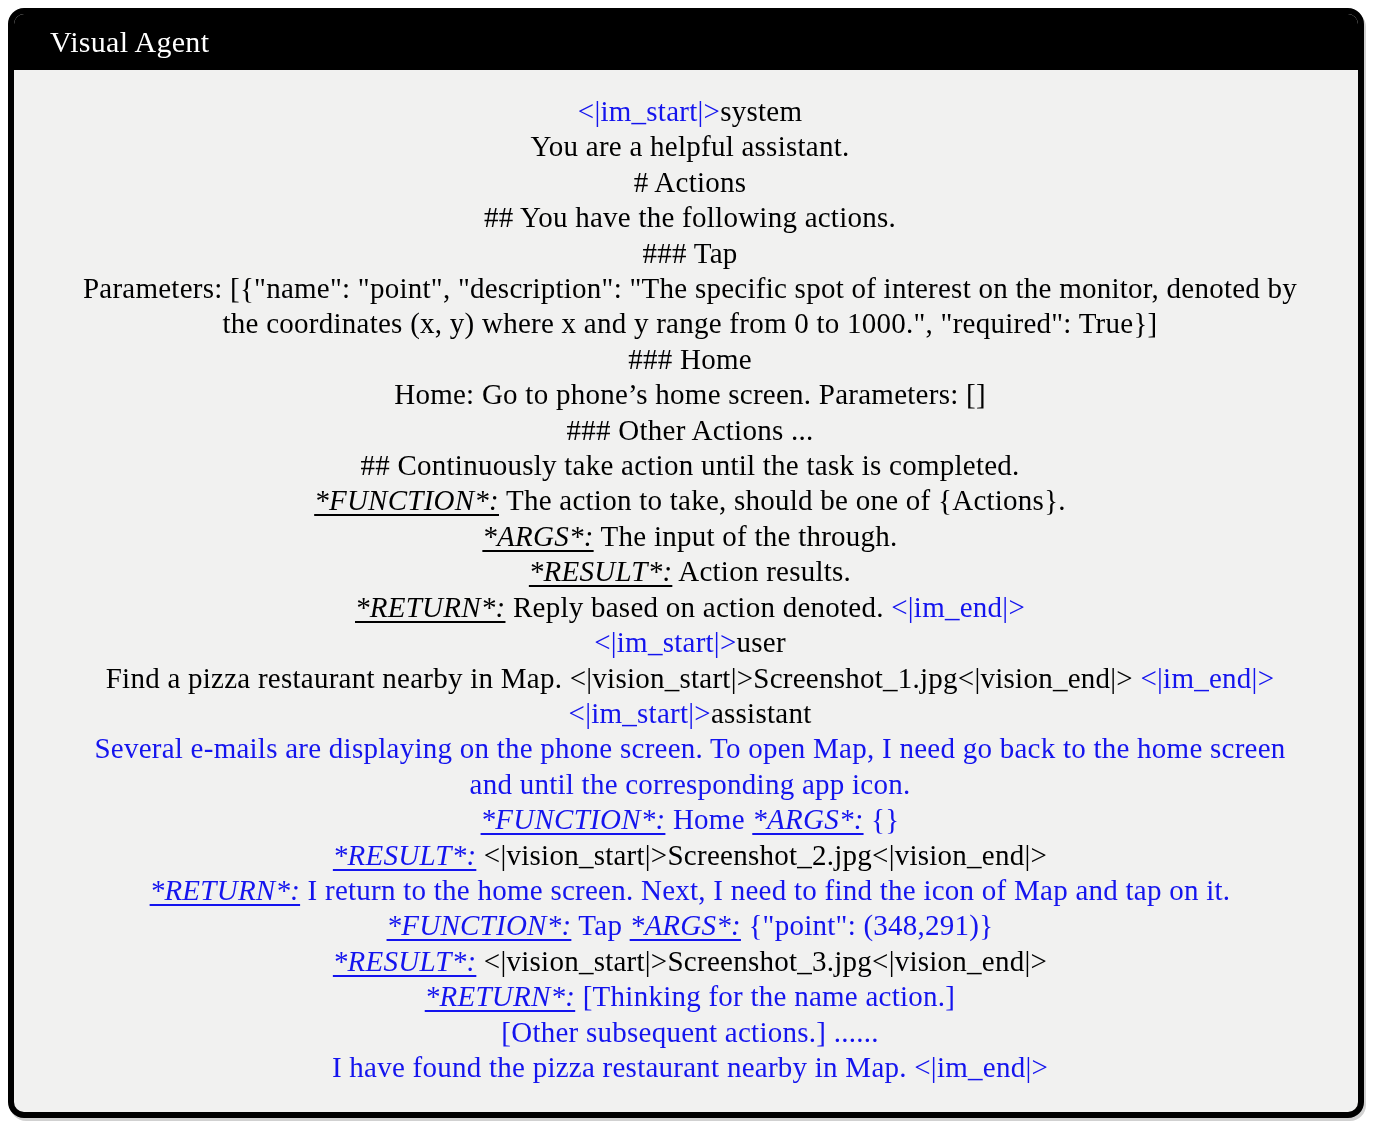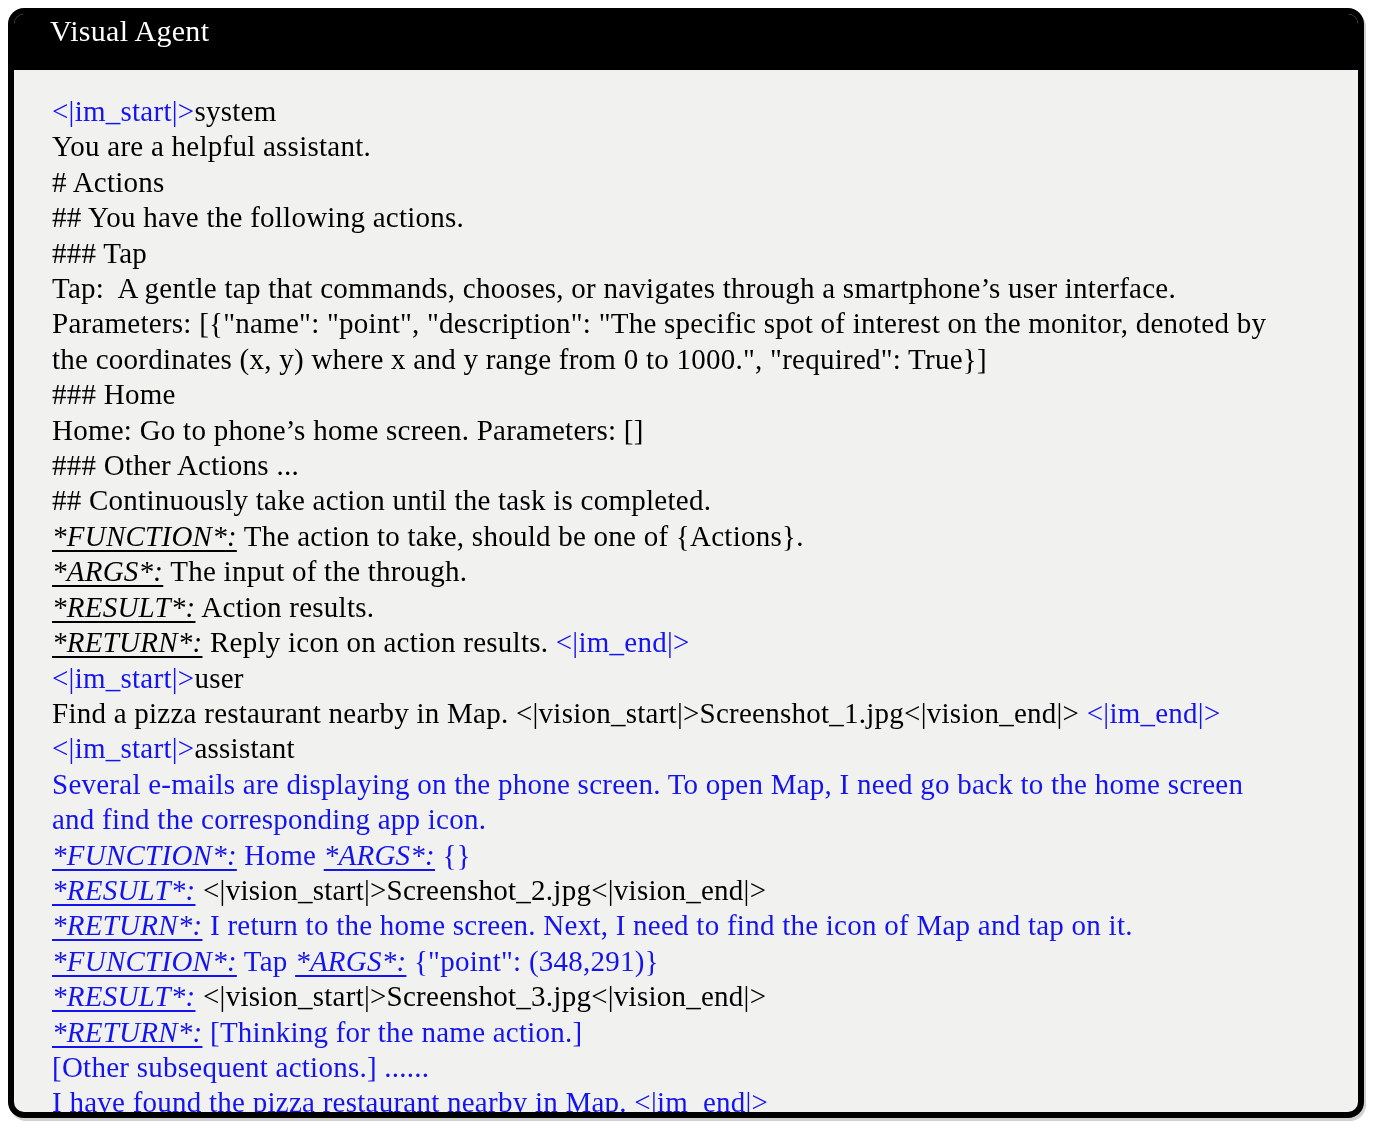--- a/index.html
+++ b/index.html
@@ -20,37 +20,38 @@
     border: 6px solid #000000;
     border-radius: 16px;
     box-shadow: 2px 3px 0 rgba(0,0,0,0.18);
     overflow: hidden;
     box-sizing: border-box;
   }
   .titlebar {
     background: #000000;
     height: 56px;
     display: flex;
-    align-items: flex-start;
+    align-items: center;
     padding-left: 36px;
   }
   .titlebar .title {
     color: #ffffff;
     font-size: 30px;
     letter-spacing: 0.3px;
   }
   .content {
     padding: 24px 30px 0 38px;
     font-size: 29px;
     line-height: 35.4px;
     letter-spacing: 0.25px;
     color: #000000;
   }
   .line {
     white-space: pre;
+    text-align: center;
   }
   .seg-black { color: #000000; }
   .seg-blue  { color: #1414ee; }
   .seg-underline {
     text-decoration: underline;
     text-decoration-thickness: 2px;
     text-underline-offset: 4px;
     font-style: italic;
   }
 </style>
@@ -60,36 +61,35 @@
 <div class="frame">
   <div class="titlebar">
     <span class="title">Visual Agent</span>
   </div>
   <div class="content" id="transcript">
       <div class="line"><span class="seg-blue">&lt;|im_start|&gt;</span><span class="seg-black">system</span></div>
       <div class="line"><span class="seg-black">You are a helpful assistant.</span></div>
       <div class="line"><span class="seg-black"># Actions</span></div>
       <div class="line"><span class="seg-black">## You have the following actions.</span></div>
       <div class="line"><span class="seg-black">### Tap</span></div>
-      <div class="line"><span class="seg-black">Tap:  A gentle tap that commands, chooses, or navigates through a smartphone’s user interface.</span></div>
       <div class="line"><span class="seg-black">Parameters: [{"name": "point", "description": "The specific spot of interest on the monitor, denoted by</span></div>
       <div class="line"><span class="seg-black">the coordinates (x, y) where x and y range from 0 to 1000.", "required": True}]</span></div>
       <div class="line"><span class="seg-black">### Home</span></div>
       <div class="line"><span class="seg-black">Home: Go to phone’s home screen. Parameters: []</span></div>
       <div class="line"><span class="seg-black">### Other Actions ...</span></div>
       <div class="line"><span class="seg-black">## Continuously take action until the task is completed.</span></div>
       <div class="line"><span class="seg-black seg-underline">*FUNCTION*:</span><span class="seg-black"> The action to take, should be one of {Actions}.</span></div>
       <div class="line"><span class="seg-black seg-underline">*ARGS*:</span><span class="seg-black"> The input of the through.</span></div>
       <div class="line"><span class="seg-black seg-underline">*RESULT*:</span><span class="seg-black"> Action results.</span></div>
-      <div class="line"><span class="seg-black seg-underline">*RETURN*:</span><span class="seg-black"> Reply icon on action results. </span><span class="seg-blue">&lt;|im_end|&gt;</span></div>
+      <div class="line"><span class="seg-black seg-underline">*RETURN*:</span><span class="seg-black"> Reply based on action denoted. </span><span class="seg-blue">&lt;|im_end|&gt;</span></div>
       <div class="line"><span class="seg-blue">&lt;|im_start|&gt;</span><span class="seg-black">user</span></div>
       <div class="line"><span class="seg-black">Find a pizza restaurant nearby in Map. &lt;|vision_start|&gt;Screenshot_1.jpg&lt;|vision_end|&gt; </span><span class="seg-blue">&lt;|im_end|&gt;</span></div>
       <div class="line"><span class="seg-blue">&lt;|im_start|&gt;</span><span class="seg-black">assistant</span></div>
       <div class="line"><span class="seg-blue">Several e-mails are displaying on the phone screen. To open Map, I need go back to the home screen</span></div>
-      <div class="line"><span class="seg-blue">and find the corresponding app icon.</span></div>
+      <div class="line"><span class="seg-blue">and until the corresponding app icon.</span></div>
       <div class="line"><span class="seg-blue seg-underline">*FUNCTION*:</span><span class="seg-blue"> Home </span><span class="seg-blue seg-underline">*ARGS*:</span><span class="seg-blue"> {}</span></div>
       <div class="line"><span class="seg-blue seg-underline">*RESULT*:</span><span class="seg-black"> &lt;|vision_start|&gt;Screenshot_2.jpg&lt;|vision_end|&gt;</span></div>
       <div class="line"><span class="seg-blue seg-underline">*RETURN*:</span><span class="seg-blue"> I return to the home screen. Next, I need to find the icon of Map and tap on it.</span></div>
       <div class="line"><span class="seg-blue seg-underline">*FUNCTION*:</span><span class="seg-blue"> Tap </span><span class="seg-blue seg-underline">*ARGS*:</span><span class="seg-blue"> {"point": (348,291)}</span></div>
       <div class="line"><span class="seg-blue seg-underline">*RESULT*:</span><span class="seg-black"> &lt;|vision_start|&gt;Screenshot_3.jpg&lt;|vision_end|&gt;</span></div>
       <div class="line"><span class="seg-blue seg-underline">*RETURN*:</span><span class="seg-blue"> [Thinking for the name action.]</span></div>
       <div class="line"><span class="seg-blue">[Other subsequent actions.] ......</span></div>
       <div class="line"><span class="seg-blue">I have found the pizza restaurant nearby in Map. </span><span class="seg-blue">&lt;|im_end|&gt;</span></div>
     </div>
 </div>

